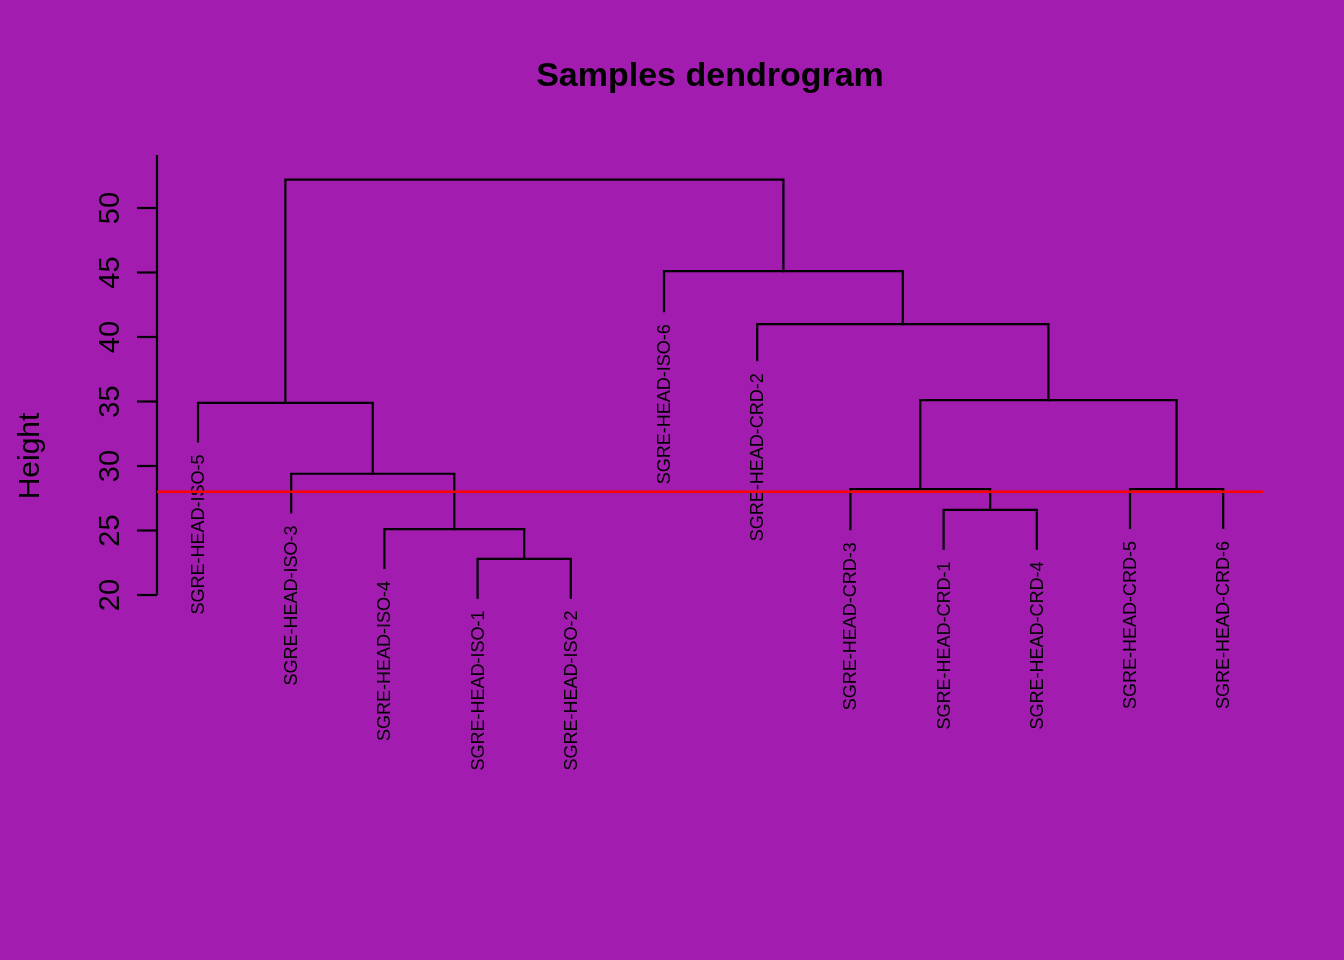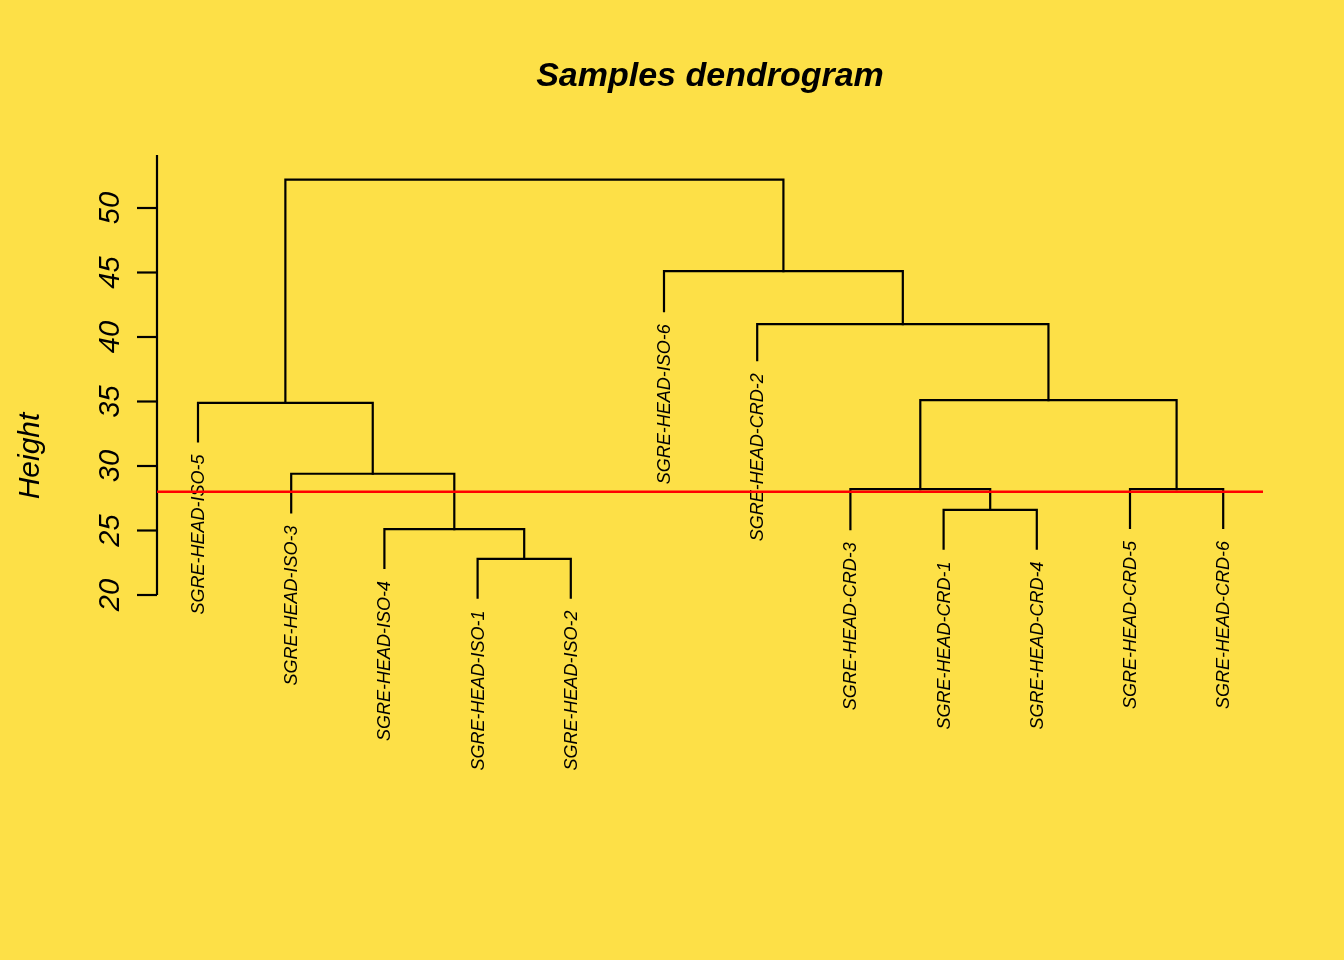--- a/index.html
+++ b/index.html
@@ -1,23 +1,22 @@
 <!DOCTYPE html>
 <html><head>
 <meta charset="utf-8">
 <style>
   html, body { margin: 0; padding: 0; background: #ffffff; }
   .figure {
     position: relative;
     width: 1344px;
     height: 960px;
-    background: #fde047;
+    background: #a21caf;
     overflow: hidden;
     font-family: "Liberation Sans", sans-serif;
-    font-style: italic;
   }
   .chart-title {
     position: absolute;
     left: 157px;
     top: 56px;
     width: 1106px;
     text-align: center;
     font-size: 34px;
     font-weight: bold;
     color: #000000;

